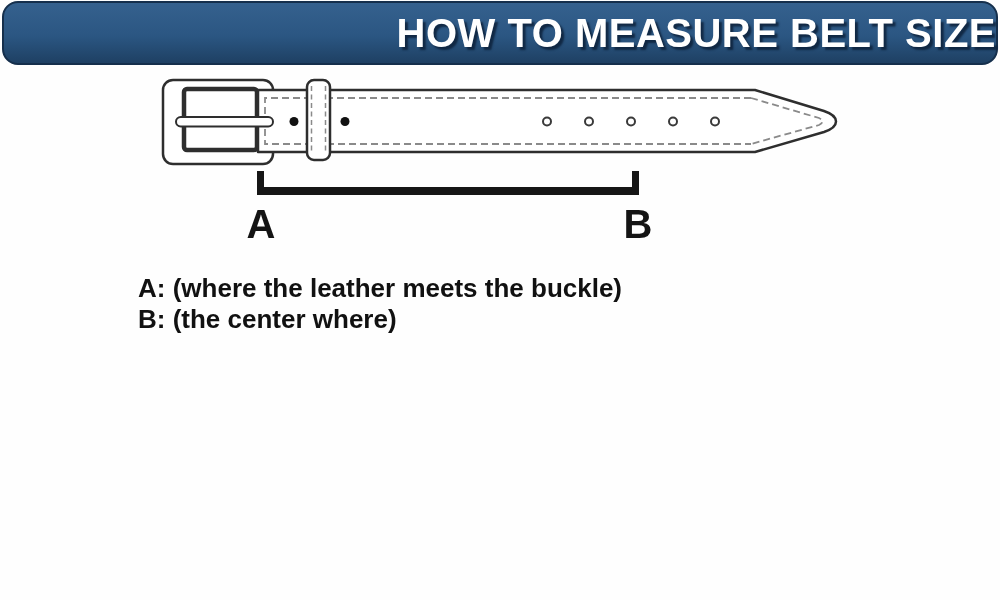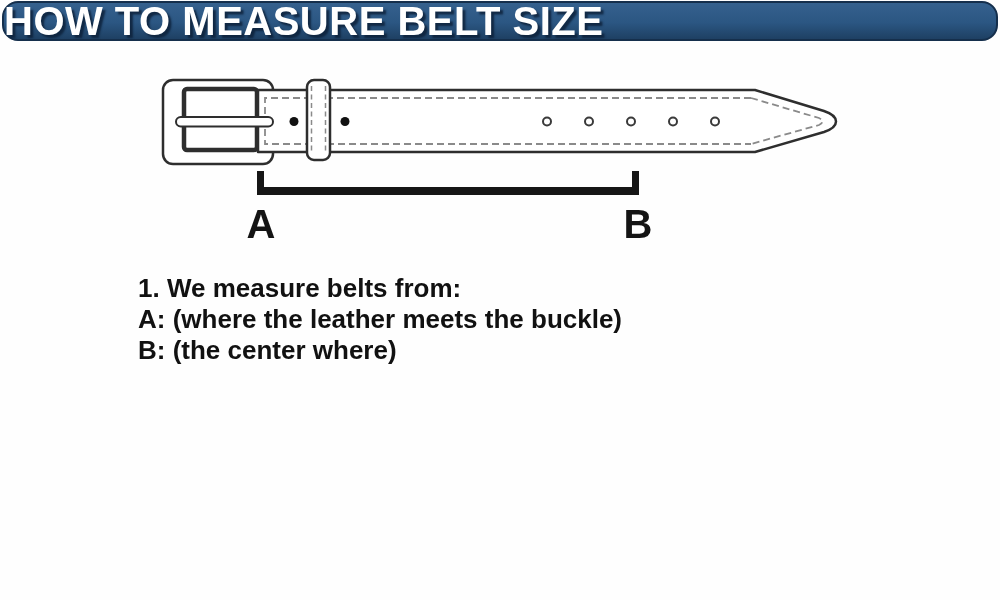--- a/index.html
+++ b/index.html
@@ -7,24 +7,24 @@
     --banner-border:#152f4c; --title:#ffffff; --text:#111111;
     --outline:#2e2e2e; --stitch:#8a8a8a;
   }
   *{margin:0;padding:0;box-sizing:border-box;}
   html,body{width:1000px;height:600px;}
   body{
     position:relative;width:1000px;height:600px;overflow:hidden;
     background:#fefefe;font-family:"Liberation Sans",sans-serif;
   }
   .banner{
-    position:absolute;left:2px;top:1px;width:996px;height:40px;
+    position:absolute;left:2px;top:1px;width:996px;height:64px;
     border-radius:16px;border:2px solid var(--banner-border);
     background:linear-gradient(180deg,var(--banner-top) 0%,var(--banner-mid) 55%,var(--banner-bottom) 100%);
-    display:flex;align-items:center;justify-content:flex-start;
+    display:flex;align-items:center;justify-content:flex-end;
   }
   .banner-title{
     color:var(--title);font-size:40px;font-weight:700;letter-spacing:0.5px;
     text-shadow:3px 3px 2px rgba(13,33,58,0.85);
     white-space:nowrap;
   }
   .diagram-svg{position:absolute;left:0;top:0;width:1000px;height:600px;}
   .ab-label{font-family:"Liberation Sans",sans-serif;font-size:40px;font-weight:700;fill:#141414;}
   .instructions{
     position:absolute;left:138px;top:273px;width:830px;
@@ -77,17 +77,16 @@
     <rect x="257" y="187" width="382" height="8"></rect>
     <rect x="632" y="171" width="7" height="24"></rect>
   </g>
 
   <text class="ab-label" x="261" y="238" text-anchor="middle">A</text>
   <text class="ab-label" x="638" y="238" text-anchor="middle">B</text>
 </svg>
 
 <div class="instructions">
   <div class="section section-1">
-    <div class="line">1. We measure belts from:</div>
     <div class="line indent2">A: (where the leather meets the buckle)</div>
     <div class="line indent2">B: (the center where)</div>
   </div>
 </div>
 
 </body></html>

